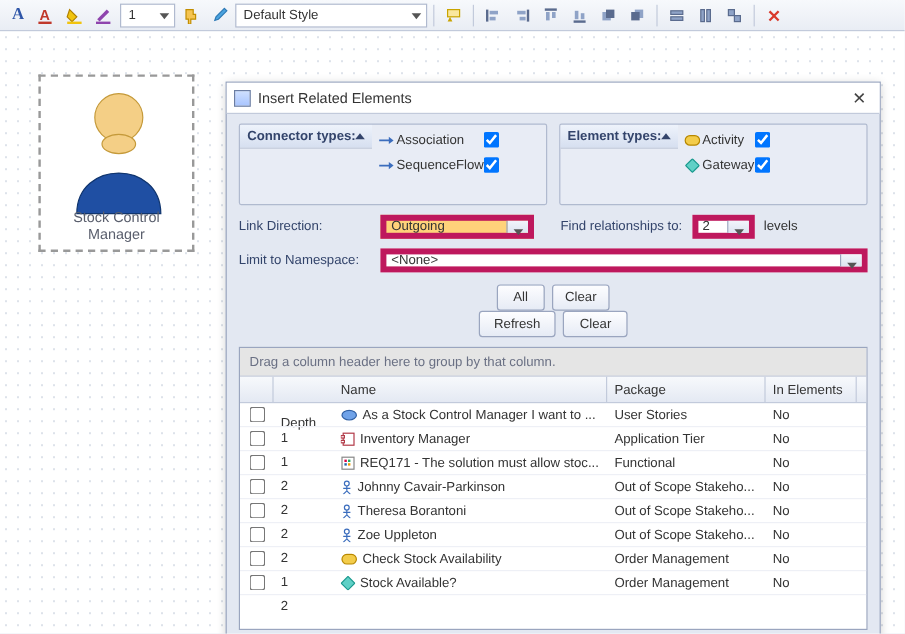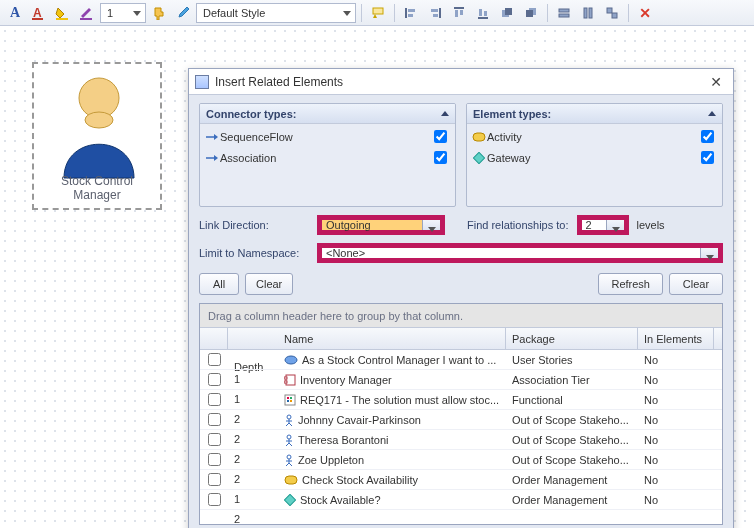--- a/index.html
+++ b/index.html
@@ -74,21 +74,21 @@
   .closex{
     width:22px; height:18px; display:flex; align-items:center; justify-content:center;
     font-size:14px; color:#444; cursor:default;
   }
   .body{
     flex:1; padding:8px 10px 10px 10px; display:flex; flex-direction:column; gap:8px;
   }
   .panels{ display:flex; gap:10px; }
   .panel{
     flex:1; border:1px solid #b0bacf; background:#e8ecf5; border-radius:2px;
-    display:flex; flex-direction:column; height:104px; overflow:hidden;
+    display:flex; flex-direction:row; height:68px; overflow:hidden;
   }
   .phead{
     height:20px; background:linear-gradient(#eef3fb,#d6dff0);
     border-bottom:1px solid #c2cadb;
     display:flex; align-items:center; padding:0 6px; color:#33446b; font-weight:bold;
     justify-content:space-between;
   }
   .chev{
     width:0;height:0;border-left:4px solid transparent;border-right:4px solid transparent;border-bottom:5px solid #33446b;
   }
@@ -105,21 +105,21 @@
   }
   .select .arrow{
     position:absolute; right:0; top:0; bottom:0; width:18px;
     border-left:1px solid #9aa5bf; background:linear-gradient(#f2f5fb,#dde4f1);
   }
   .select .arrow::after{
     content:""; position:absolute; left:5px; top:7px;
     border-left:4px solid transparent;border-right:4px solid transparent;border-top:5px solid #555;
   }
   .select.hl{ background:#ffd27a; }
-  .btnrow{ display:flex; justify-content:space-between; align-items:center; padding-top:2px;}
+  .btnrow{ display:flex; justify-content:space-between; align-items:center; padding-top:2px;flex-direction:column;}
   .btns-left{ display:flex; gap:6px; }
   .btns-right{ display:flex; gap:6px; }
   .btn{
     min-width:54px; height:22px; border:1px solid #9aa5bf; background:linear-gradient(#fdfdff,#e6ebf5);
     border-radius:3px; display:flex; align-items:center; justify-content:center; padding:0 12px;
     color:#333; cursor:default;
   }
   .btn.sm{ min-width:40px; padding:0 10px; }
   .gridwrap{
     border:1px solid #9aa5bf; background:#fff; flex:1; display:flex; flex-direction:column; overflow:hidden;
@@ -289,31 +289,31 @@
             <span class="chev"></span>
           </div>
           <div class="plist" id="connlist">
               <div class="prow">
                 <span class="picon">
                   <svg width="14" height="10">
                     <line x1="1" y1="5" x2="10" y2="5" stroke="#3b6dbd" stroke-width="1.5"></line>
                     <path d="M9 2l4 3-4 3z" fill="#3b6dbd"></path>
                   </svg>
                 </span>
-                <span class="ptxt">SequenceFlow</span>
+                <span class="ptxt">Association</span>
                 <input type="checkbox" checked="" style="">
               </div>
               <div class="prow">
                 <span class="picon">
                   <svg width="14" height="10">
                     <line x1="1" y1="5" x2="10" y2="5" stroke="#3b6dbd" stroke-width="1.5"></line>
                     <path d="M9 2l4 3-4 3z" fill="#3b6dbd"></path>
                   </svg>
                 </span>
-                <span class="ptxt">Association</span>
+                <span class="ptxt">SequenceFlow</span>
                 <input type="checkbox" checked="" style="">
               </div>
             </div>
         </div>
         <div class="panel">
           <div class="phead">
             <span>Element types:</span>
             <span class="chev"></span>
           </div>
           <div class="plist" id="elemlist">
@@ -414,21 +414,21 @@
               <div class="gcell c-name">
                 <span>
                   <svg width="12" height="12">
                     <rect x="2" y="1" width="9" height="10" fill="#fff" stroke="#b23a48"></rect>
                     <rect x="0" y="3" width="3" height="2" fill="#fff" stroke="#b23a48"></rect>
                     <rect x="0" y="7" width="3" height="2" fill="#fff" stroke="#b23a48"></rect>
                   </svg>
                 </span>
                 <span>Inventory Manager</span>
               </div>
-              <div class="gcell c-pkg">Association Tier</div>
+              <div class="gcell c-pkg">Application Tier</div>
               <div class="gcell c-diag">No</div>
             </div>
             <div class="grow">
               <div class="gcell c-cb">
                 <input type="checkbox" style="">
               </div>
               <div class="gcell c-depth">2</div>
               <div class="gcell c-name">
                 <span>
                   <svg width="12" height="12">

